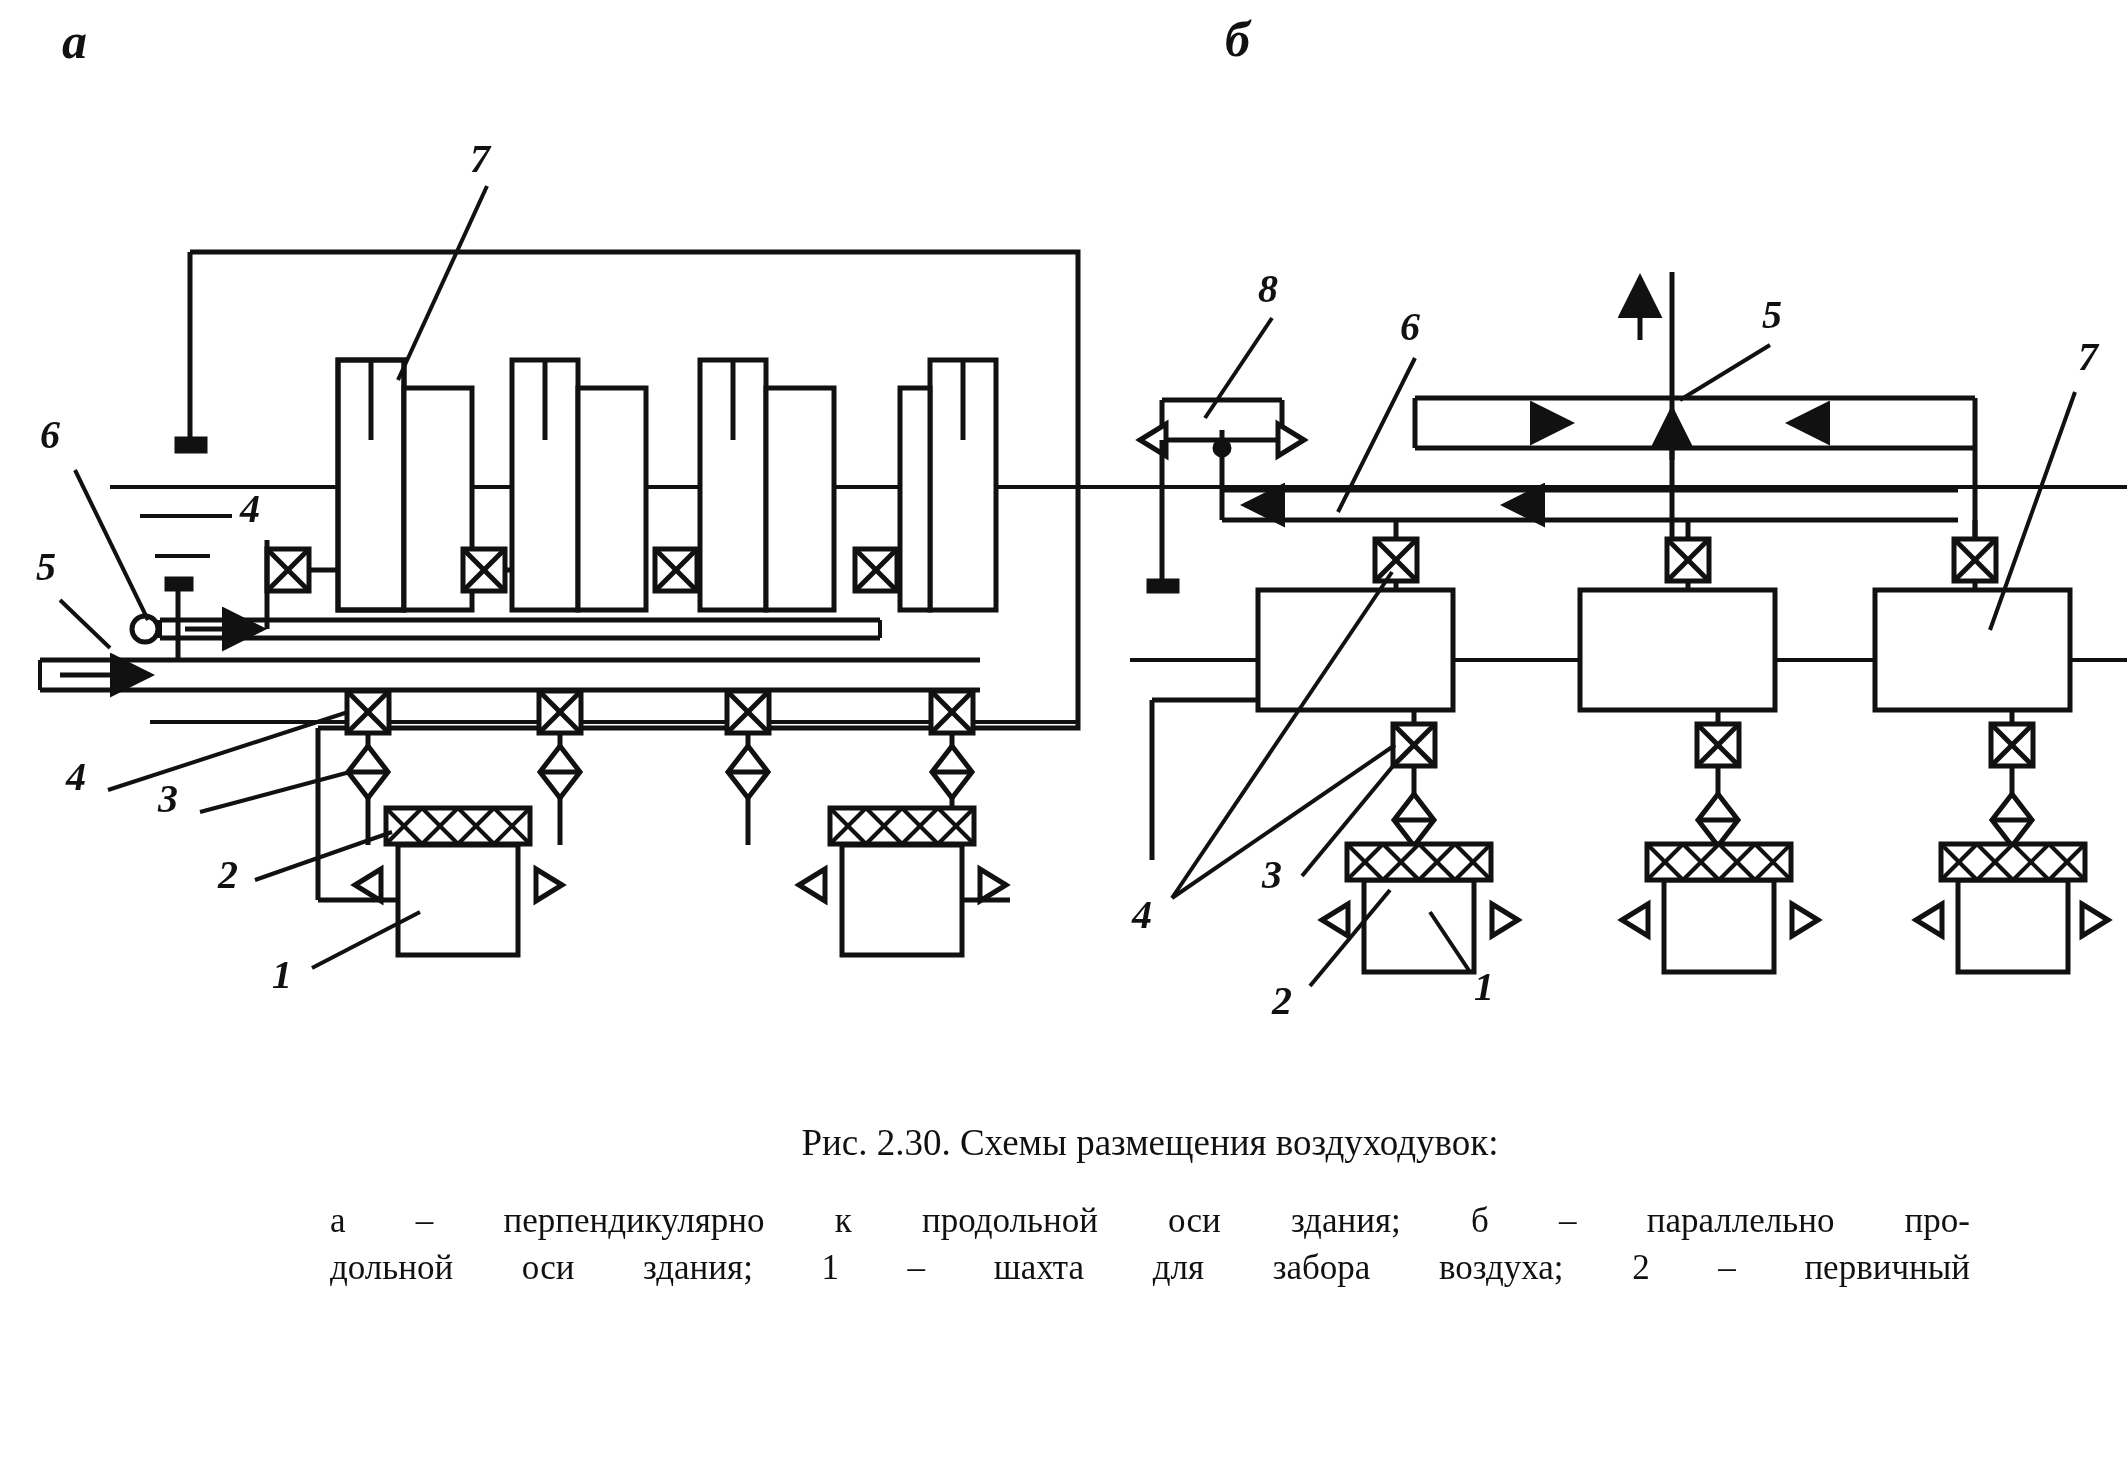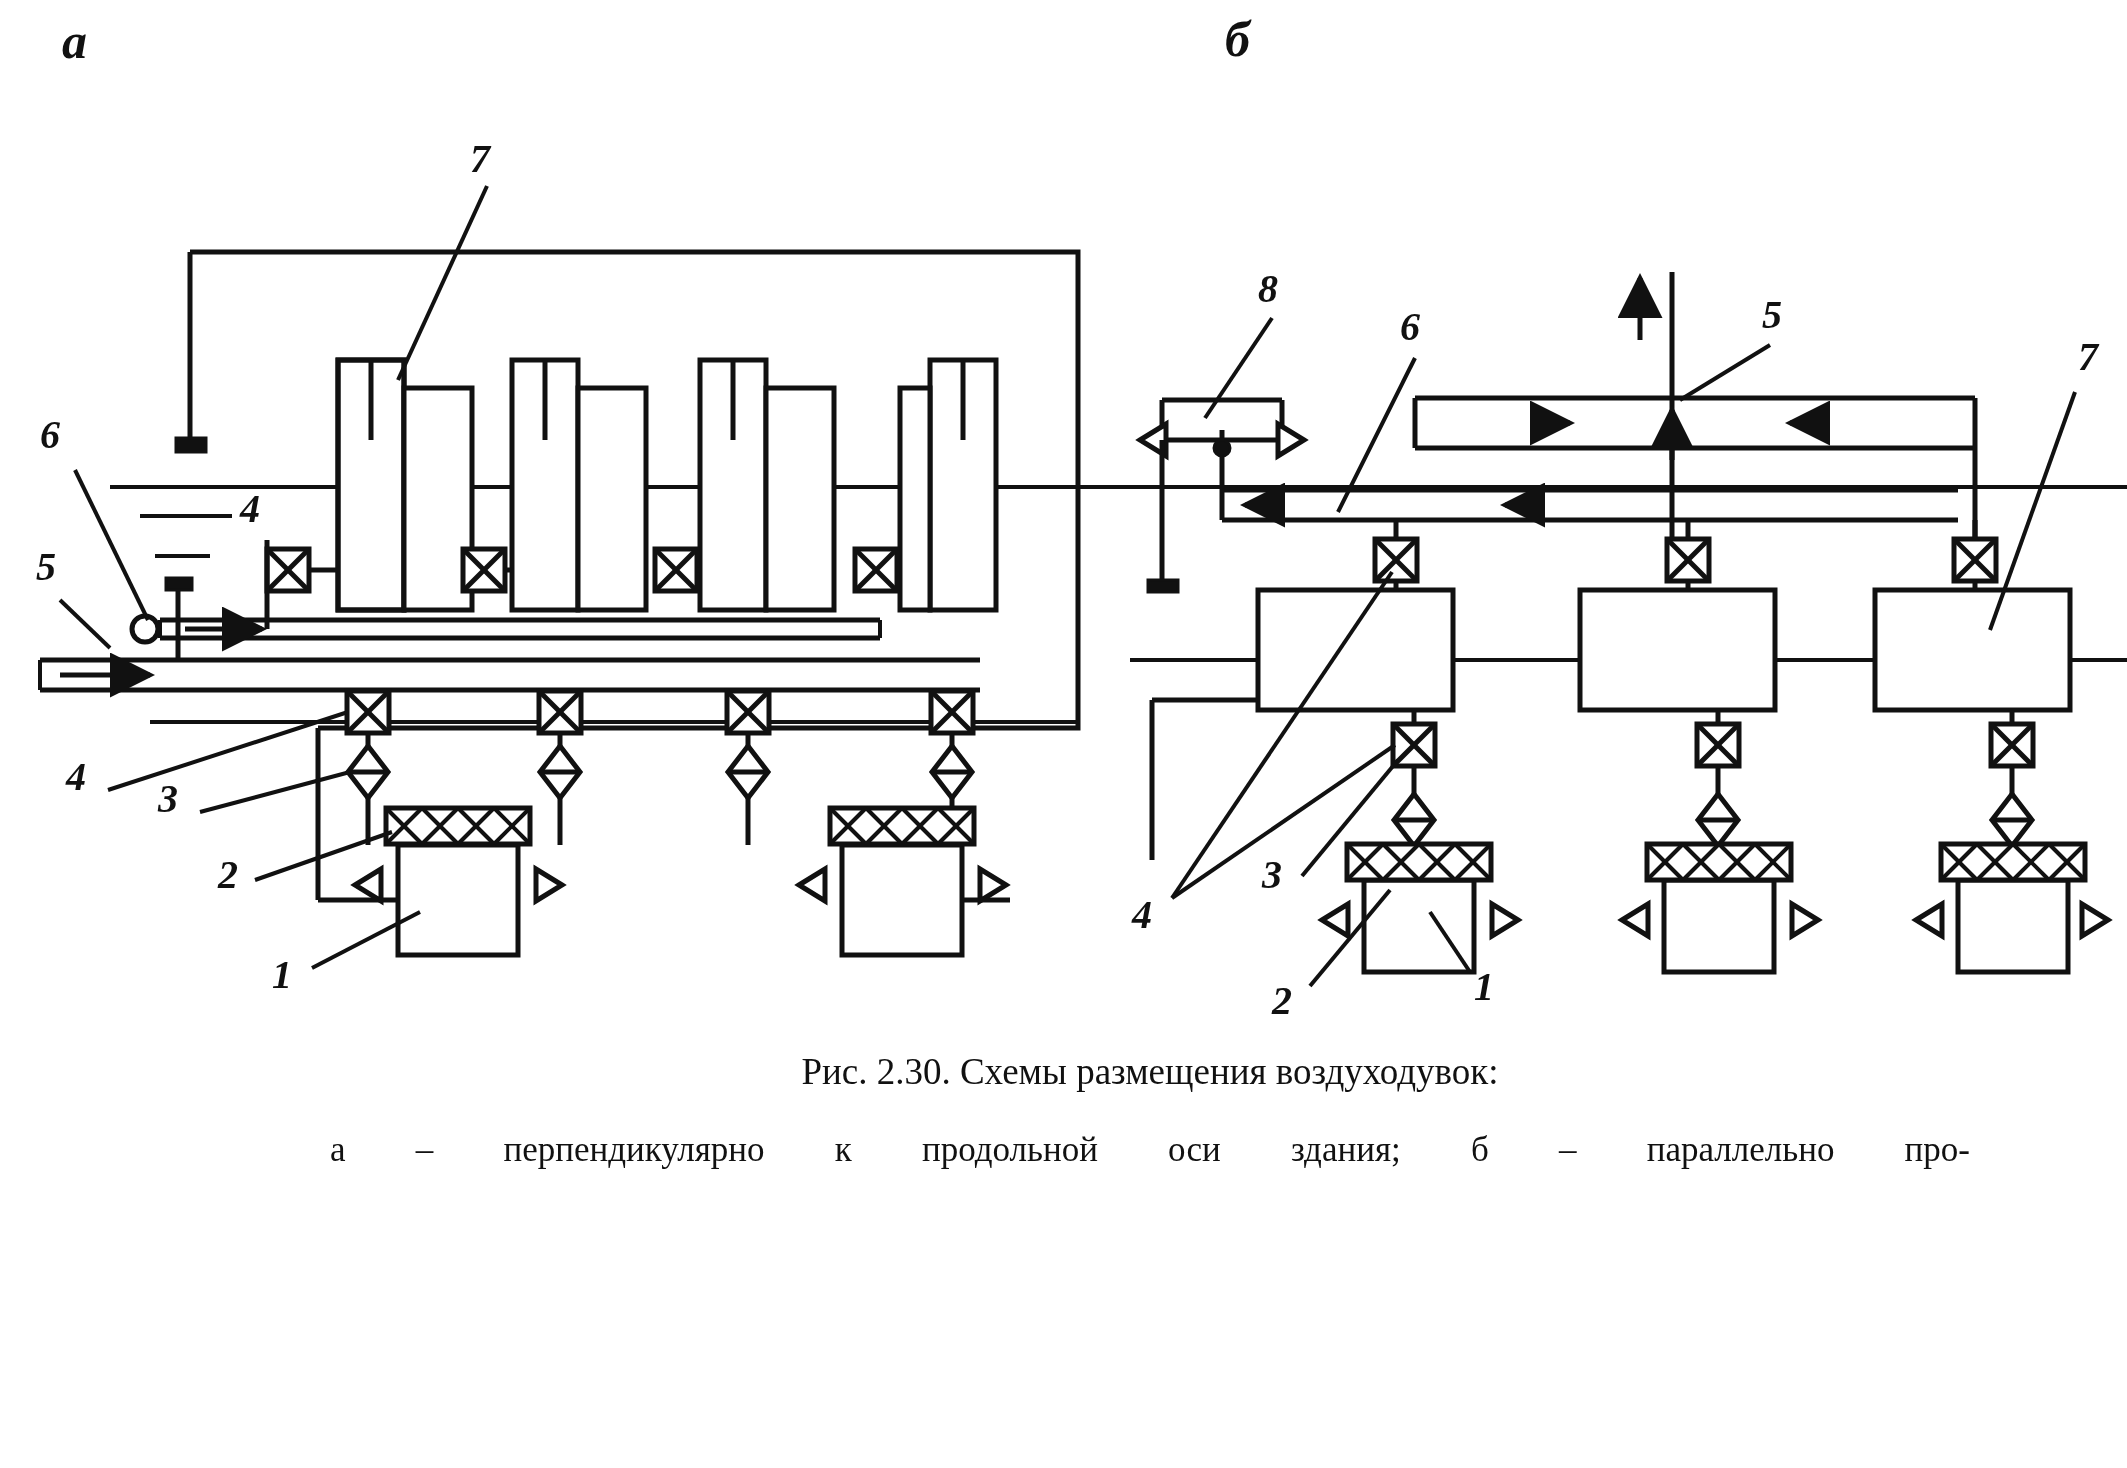--- a/index.html
+++ b/index.html
@@ -35,21 +35,21 @@
     font-weight: bold;
     font-size: 50px;
     color: #111;
   }
   #panel-letter-a { left: 62px; top: 12px; }
   #panel-letter-b { left: 1225px; top: 10px; }
 
   .caption-block {
     position: absolute;
     left: 330px;
-    top: 1049px;
+    top: 1120px;
     width: 1640px;
     text-align: justify;
   }
   .caption-title {
     text-align: center;
     font-size: 37px;
     line-height: 1.25;
     margin-bottom: 4px;
     white-space: nowrap;
   }
@@ -332,16 +332,17 @@
       <text x="1262" y="888">3</text>
       <text x="1272" y="1014">2</text>
       <text x="1474" y="1000">1</text>
     </g>
   </svg>
 
   <div class="caption-block">
     <div class="caption-title">Рис. 2.30. Схемы размещения воздуходувок:</div>
     <div class="caption-body">
       <span class="line just">а – перпендикулярно к продольной оси здания; б – параллельно про-</span>
+      <span class="line just">дольной оси здания; 1 – шахта для забора воздуха; 2 – первичный</span>
     </div>
   </div>
 
 </div>
 
 </body></html>

